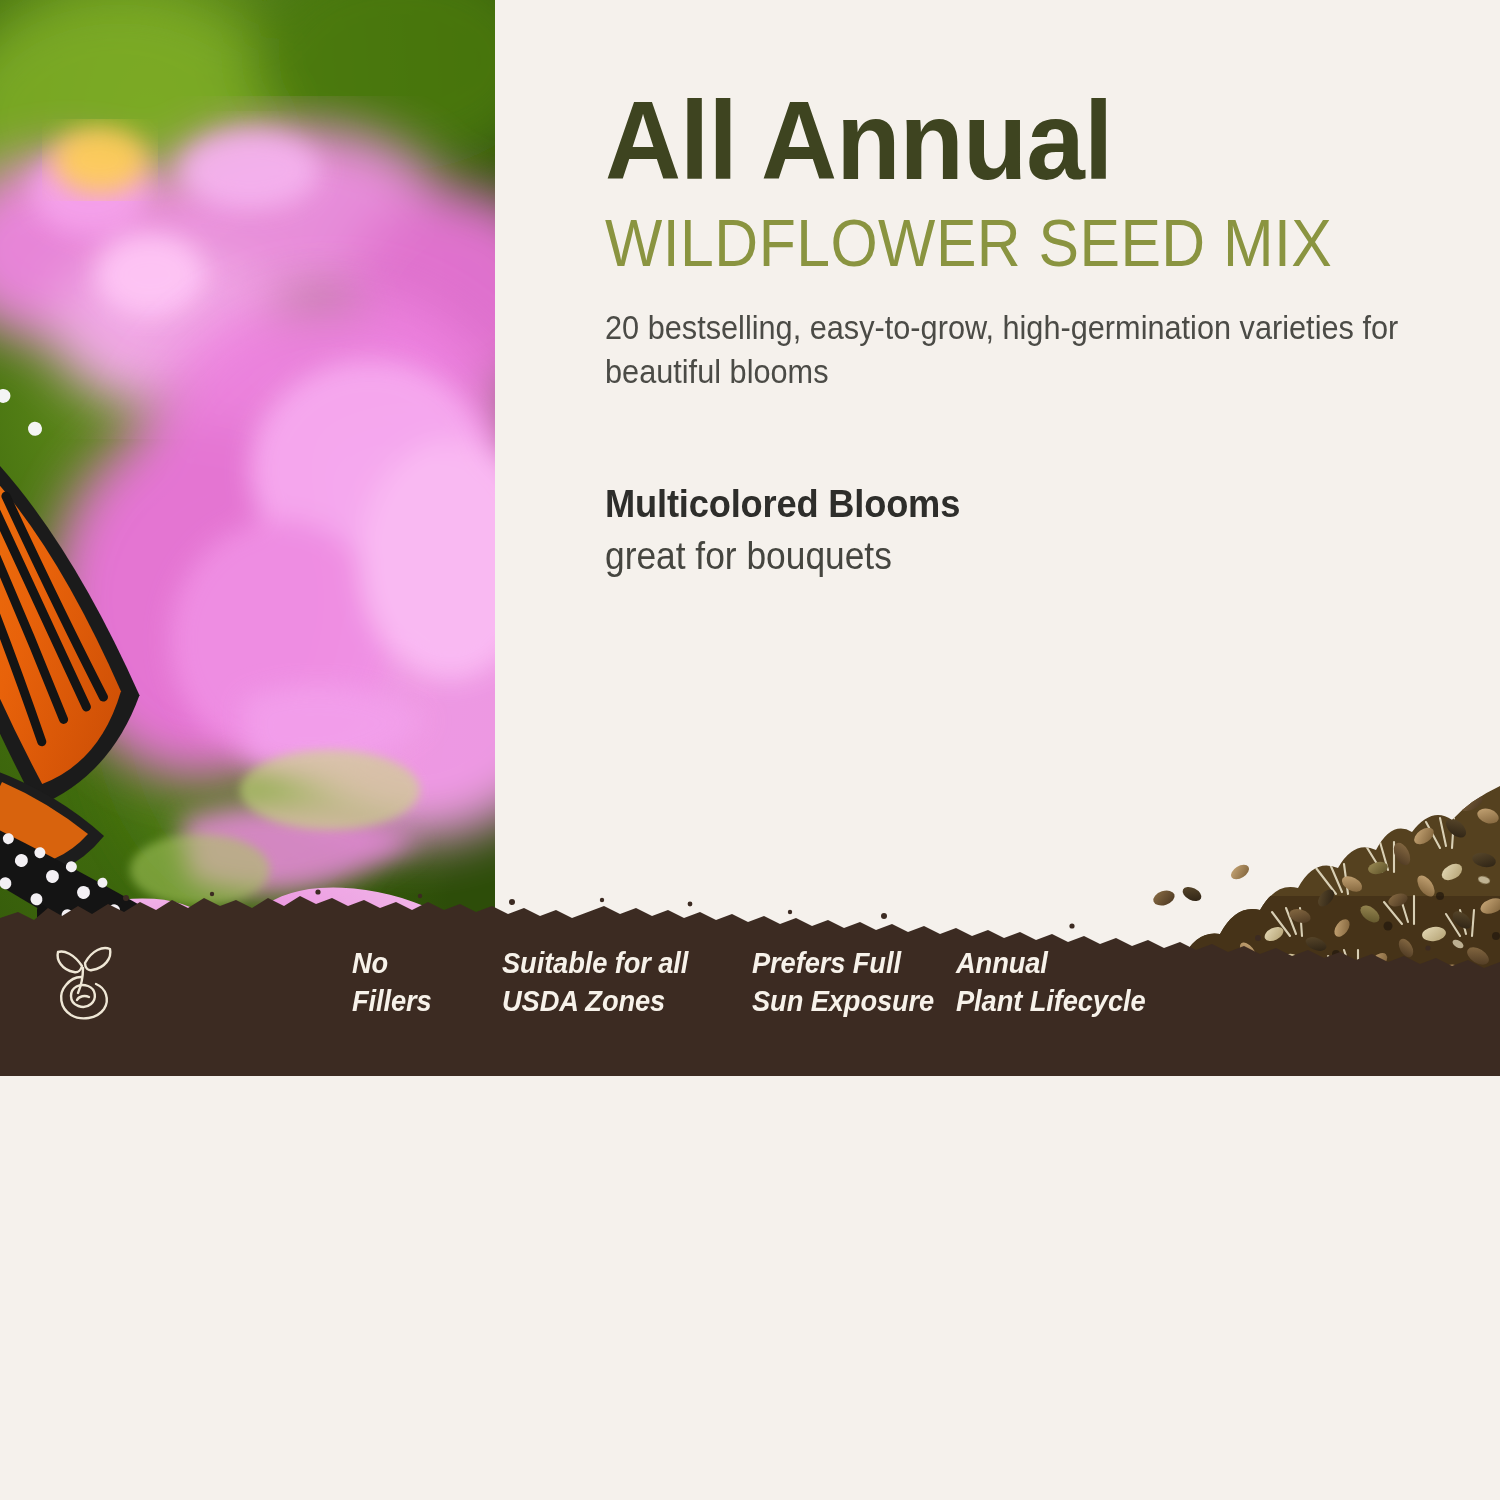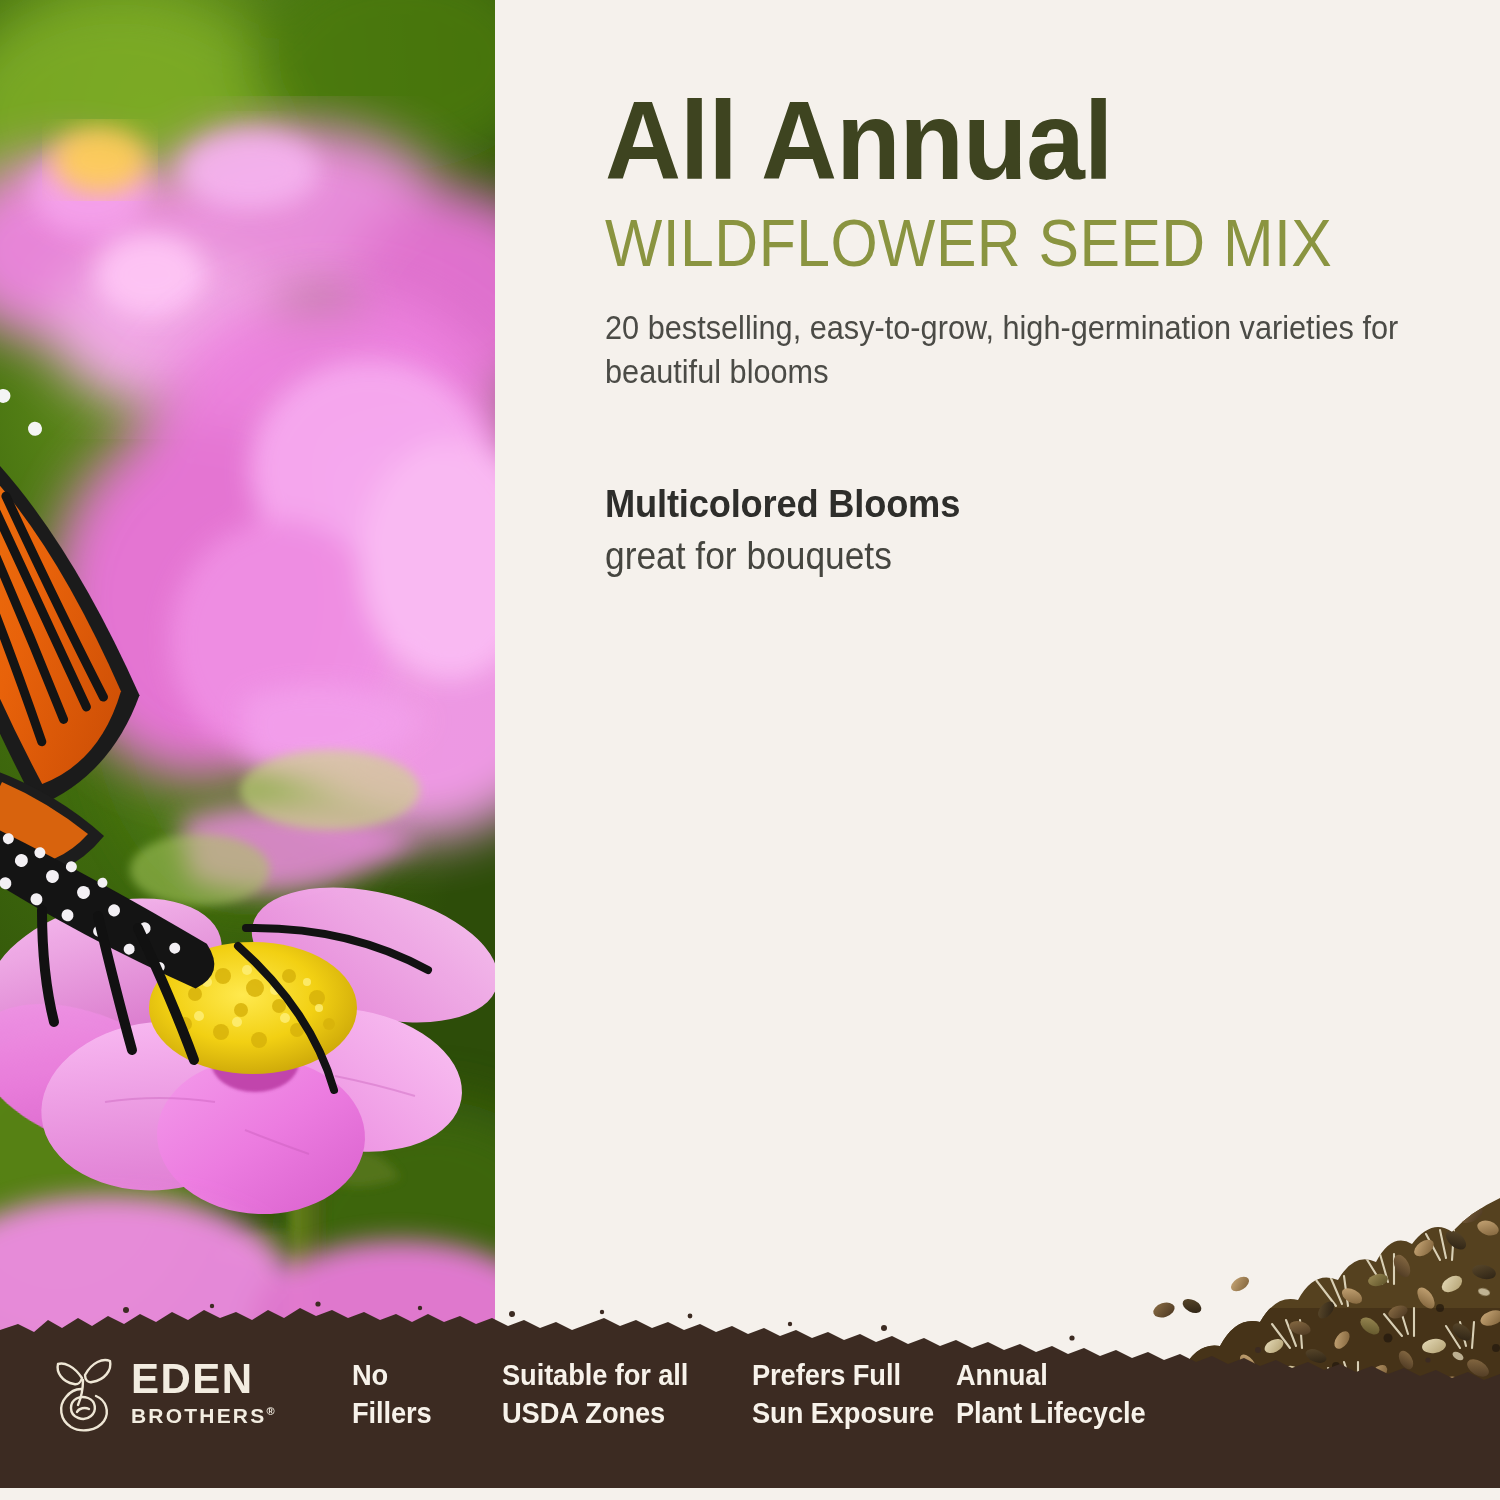--- a/index.html
+++ b/index.html
@@ -5,21 +5,21 @@
   * { margin:0; padding:0; box-sizing:border-box; }
   html,body { width:1500px; height:1500px; }
   body {
     font-family:"Liberation Sans", sans-serif;
     background:#f5f1ec;
     overflow:hidden;
     position:relative;
   }
   .canvas {
     position:absolute; inset:0;
-    width:1500px; height:1488px;
+    width:1500px; height:1076px;
     background:#f5f1ec;
     overflow:hidden;
   }
 
   
   .photo {
     position:absolute;
     left:0; top:0;
     width:495px; height:1340px;
     overflow:hidden;
@@ -135,21 +135,21 @@
     font-size:42px; font-weight:700; color:#f2ece0;
     letter-spacing:1.5px; line-height:1;
   }
   .logo-brothers {
     font-size:21px; font-weight:700; color:#f2ece0;
     letter-spacing:2.2px; margin-top:5px; line-height:1;
     white-space:nowrap;
   }
   .logo-reg { font-size:11px; vertical-align:super; letter-spacing:0; }
 
-  .fcols { position:absolute; left:352px; top:0; height:200px; width:1000px; }
+  .fcols { position:absolute; left:352px; top:0; height:200px; width:1000px;font-style:italic; }
   .fcol {
     position:absolute;
     top:68px;
     color:#f7f2ea;
     font-size:29px;
     font-weight:700;
     line-height:1.32;
     letter-spacing:-0.1px;
     transform:scaleX(0.94);
     transform-origin:left top;
@@ -609,24 +609,20 @@
 
             <path d="M31 30 C31 40 29 48 26 55"></path>
 
             <path d="M19 58 C19 49 28 45 36 48 C44 51 45 61 39 66 C32 72 19 68 19 58 Z"></path>
 
             <path d="M25 62 C27 58 33 57 37 59"></path>
 
             <path d="M44 46 C54 50 58 62 52 71 C45 81 29 83 19 77 C8 70 6 56 14 47 C18 42 24 39 29 39"></path>
           </g>
         </svg>
-        <div class="logo-text">
-          <div class="logo-eden">EDEN</div>
-          <div class="logo-brothers"><span>BROTHERS</span><span class="logo-reg">®</span></div>
-        </div>
       </div>
 
       <div class="fcols">
         <div class="fcol fcol-0">
           <span class="fline">No</span>
           <span class="fline">Fillers</span>
         </div>
         <div class="fcol fcol-1">
           <span class="fline">Suitable for all</span>
           <span class="fline">USDA Zones</span>

